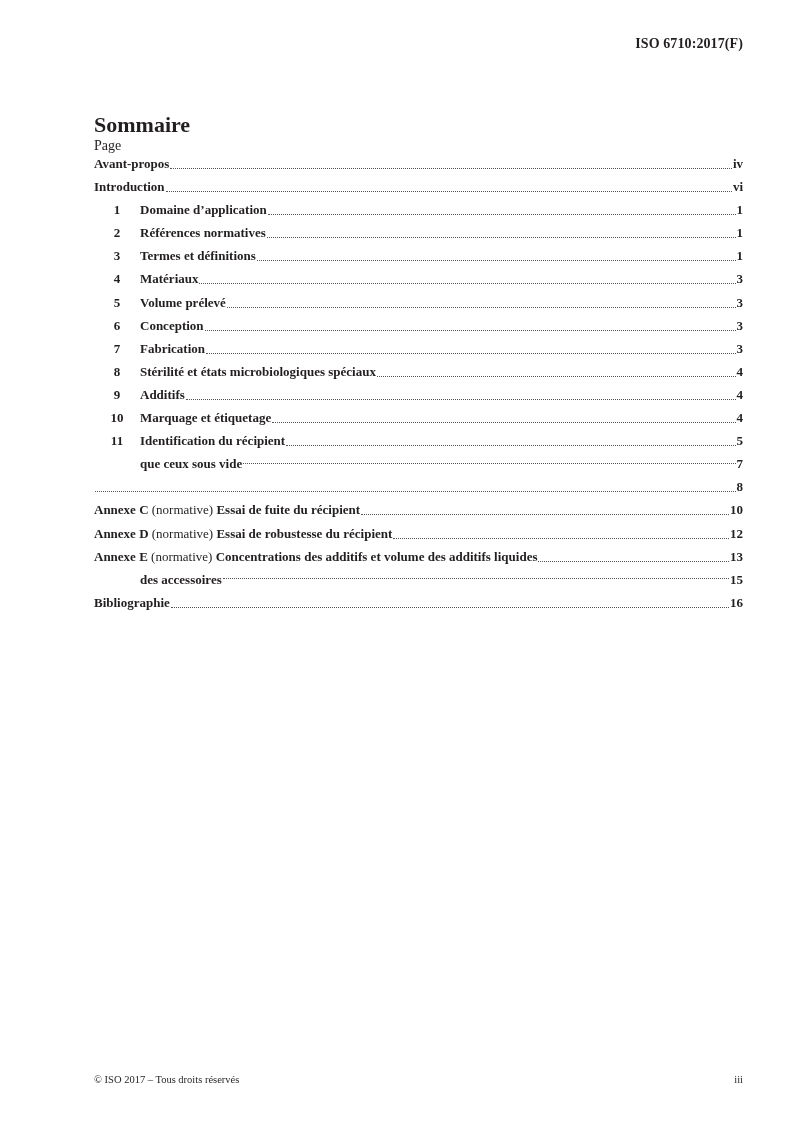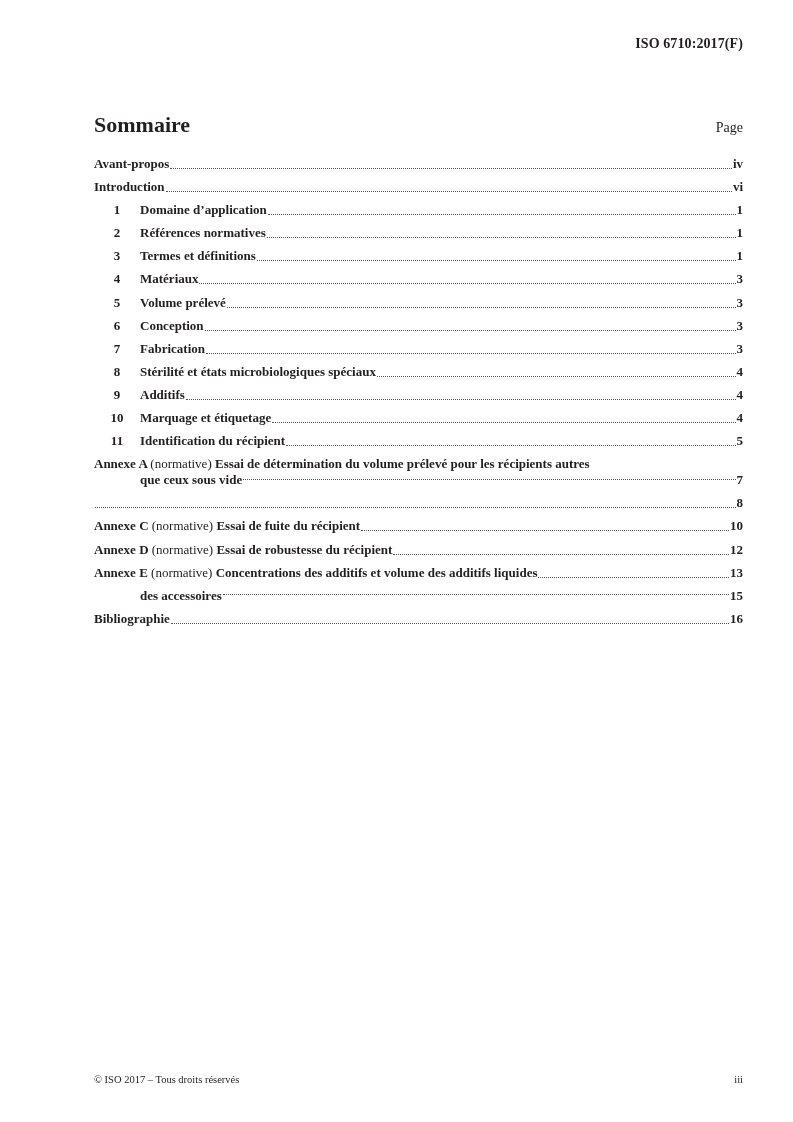--- a/index.html
+++ b/index.html
@@ -1,19 +1,19 @@
 <!DOCTYPE html>
 <html><head>
 <meta charset="utf-8">
 <style>
   html, body { margin: 0; padding: 0; background: #ffffff; }
   body { width: 793px; height: 1122px; position: relative; overflow: hidden;
          font-family: "Liberation Serif", "DejaVu Serif", serif; color: #231f20; }
   .doc-id { position: absolute; top: 36px; right: 50px; font-weight: bold; font-size: 14px; letter-spacing: 0.1px; }
-  .title-row { position: absolute; top: 112px; left: 94px; right: 50px; display: flex; justify-content: space-between; align-items: baseline; }
+  .title-row { position: absolute; top: 112px; left: 94px; right: 50px; display: flex; justify-content: space-between; align-items: baseline; flex-direction: column; }
   .title { font-size: 22px; font-weight: bold; margin: 0; }
   .page-label { font-size: 14px; }
   .toc { position: absolute; top: 156px; left: 94px; right: 50px; }
   .entry { display: flex; align-items: flex-end; font-size: 13px; font-weight: bold; line-height: 16px; margin-bottom: 7.1px; text-align: center; }
   .entry .num { width: 46px; flex: none; }
   .entry .text { flex: none; }
   .entry .leader { flex: 1; border-bottom: 1px dotted #555; margin: 0 1px 3px 1px; height: 1px; }
   .entry .pg { flex: none; }
   .entry .ann-type { font-weight: normal; }
   .multi { display: block; font-size: 13px; font-weight: bold; line-height: 16px; margin-bottom: 7.1px; }
@@ -106,25 +106,20 @@
     <span class="pg">4</span>
   </div>
   <div class="entry">
     <span class="num">11</span>
     <span class="text">Identification du récipient</span>
     <span class="leader"></span>
     <span class="pg">5</span>
   </div>
 
   <div class="multi">
-    <span class="line1">
-      <span class="ann-label">Annexe A</span>
-      <span class="ann-type" style="font-weight:normal">(normative)</span>
-      <span>Essai de détermination du volume prélevé pour les récipients autres</span>
-    </span>
     <span class="line2">
       <span>que ceux sous vide</span>
       <span class="leader"></span>
       <span>7</span>
     </span>
   </div>
 
   <div class="entry">
     <span class="leader"></span>
     <span class="pg">8</span>

